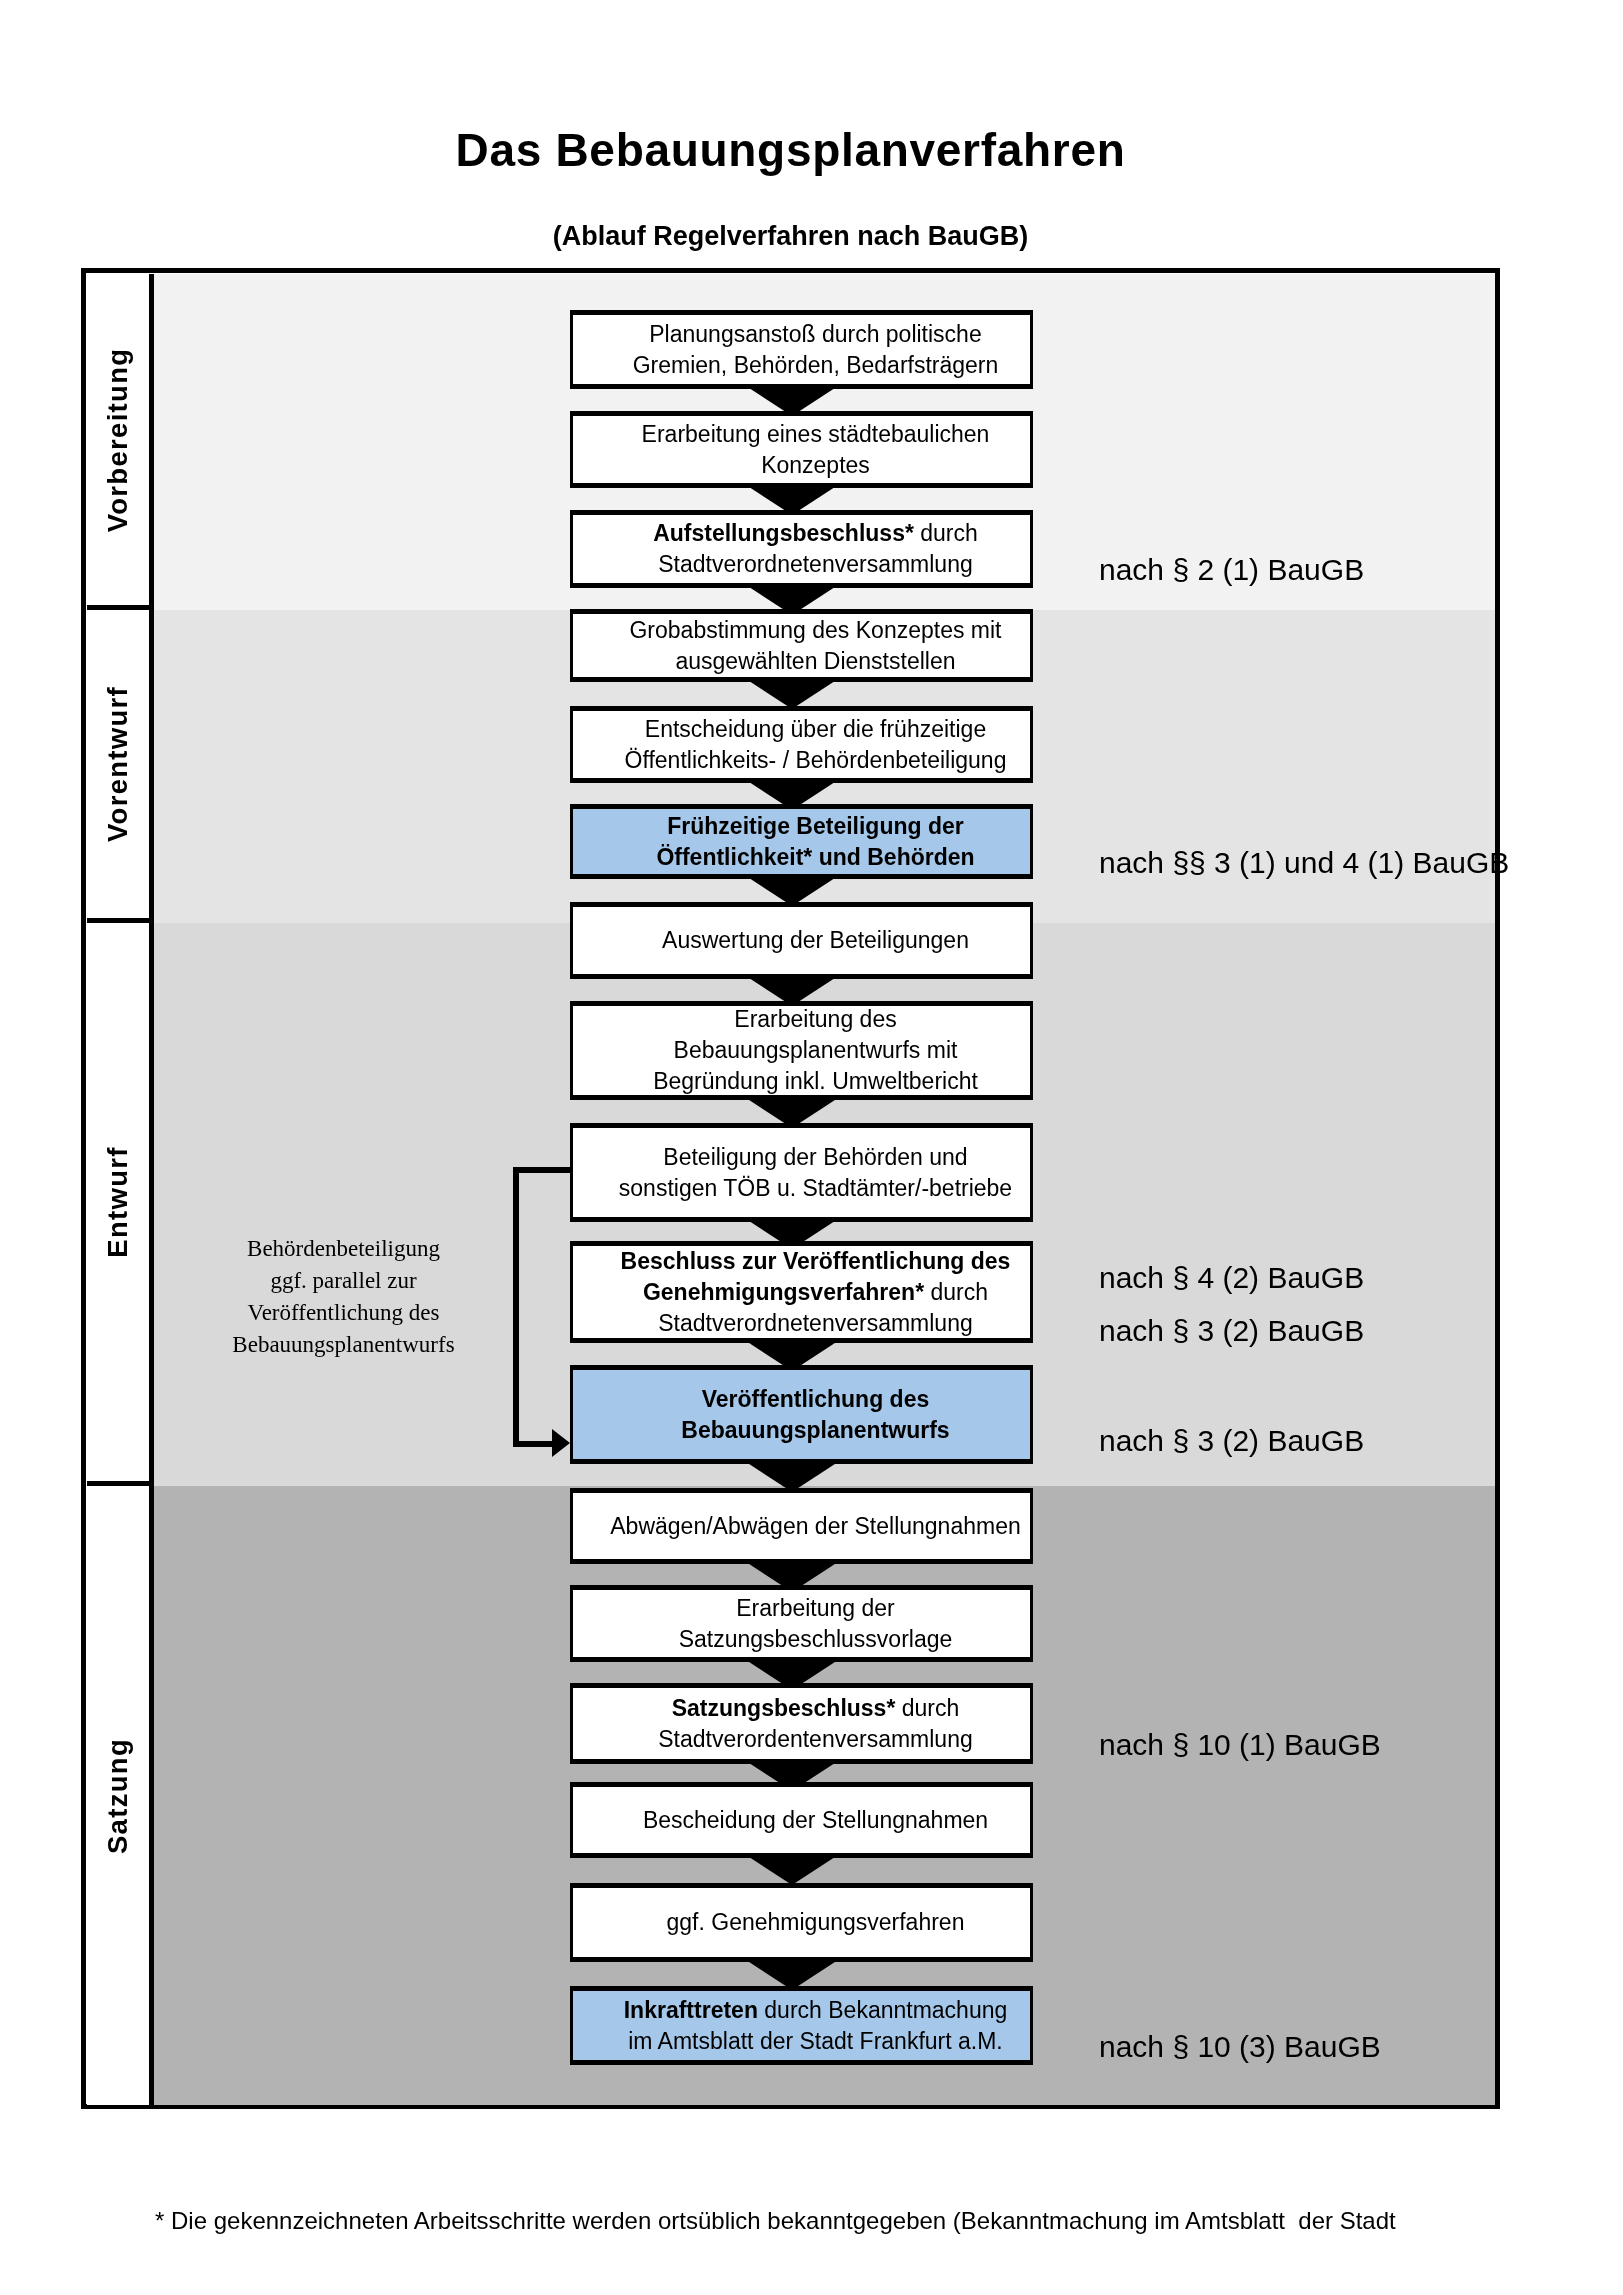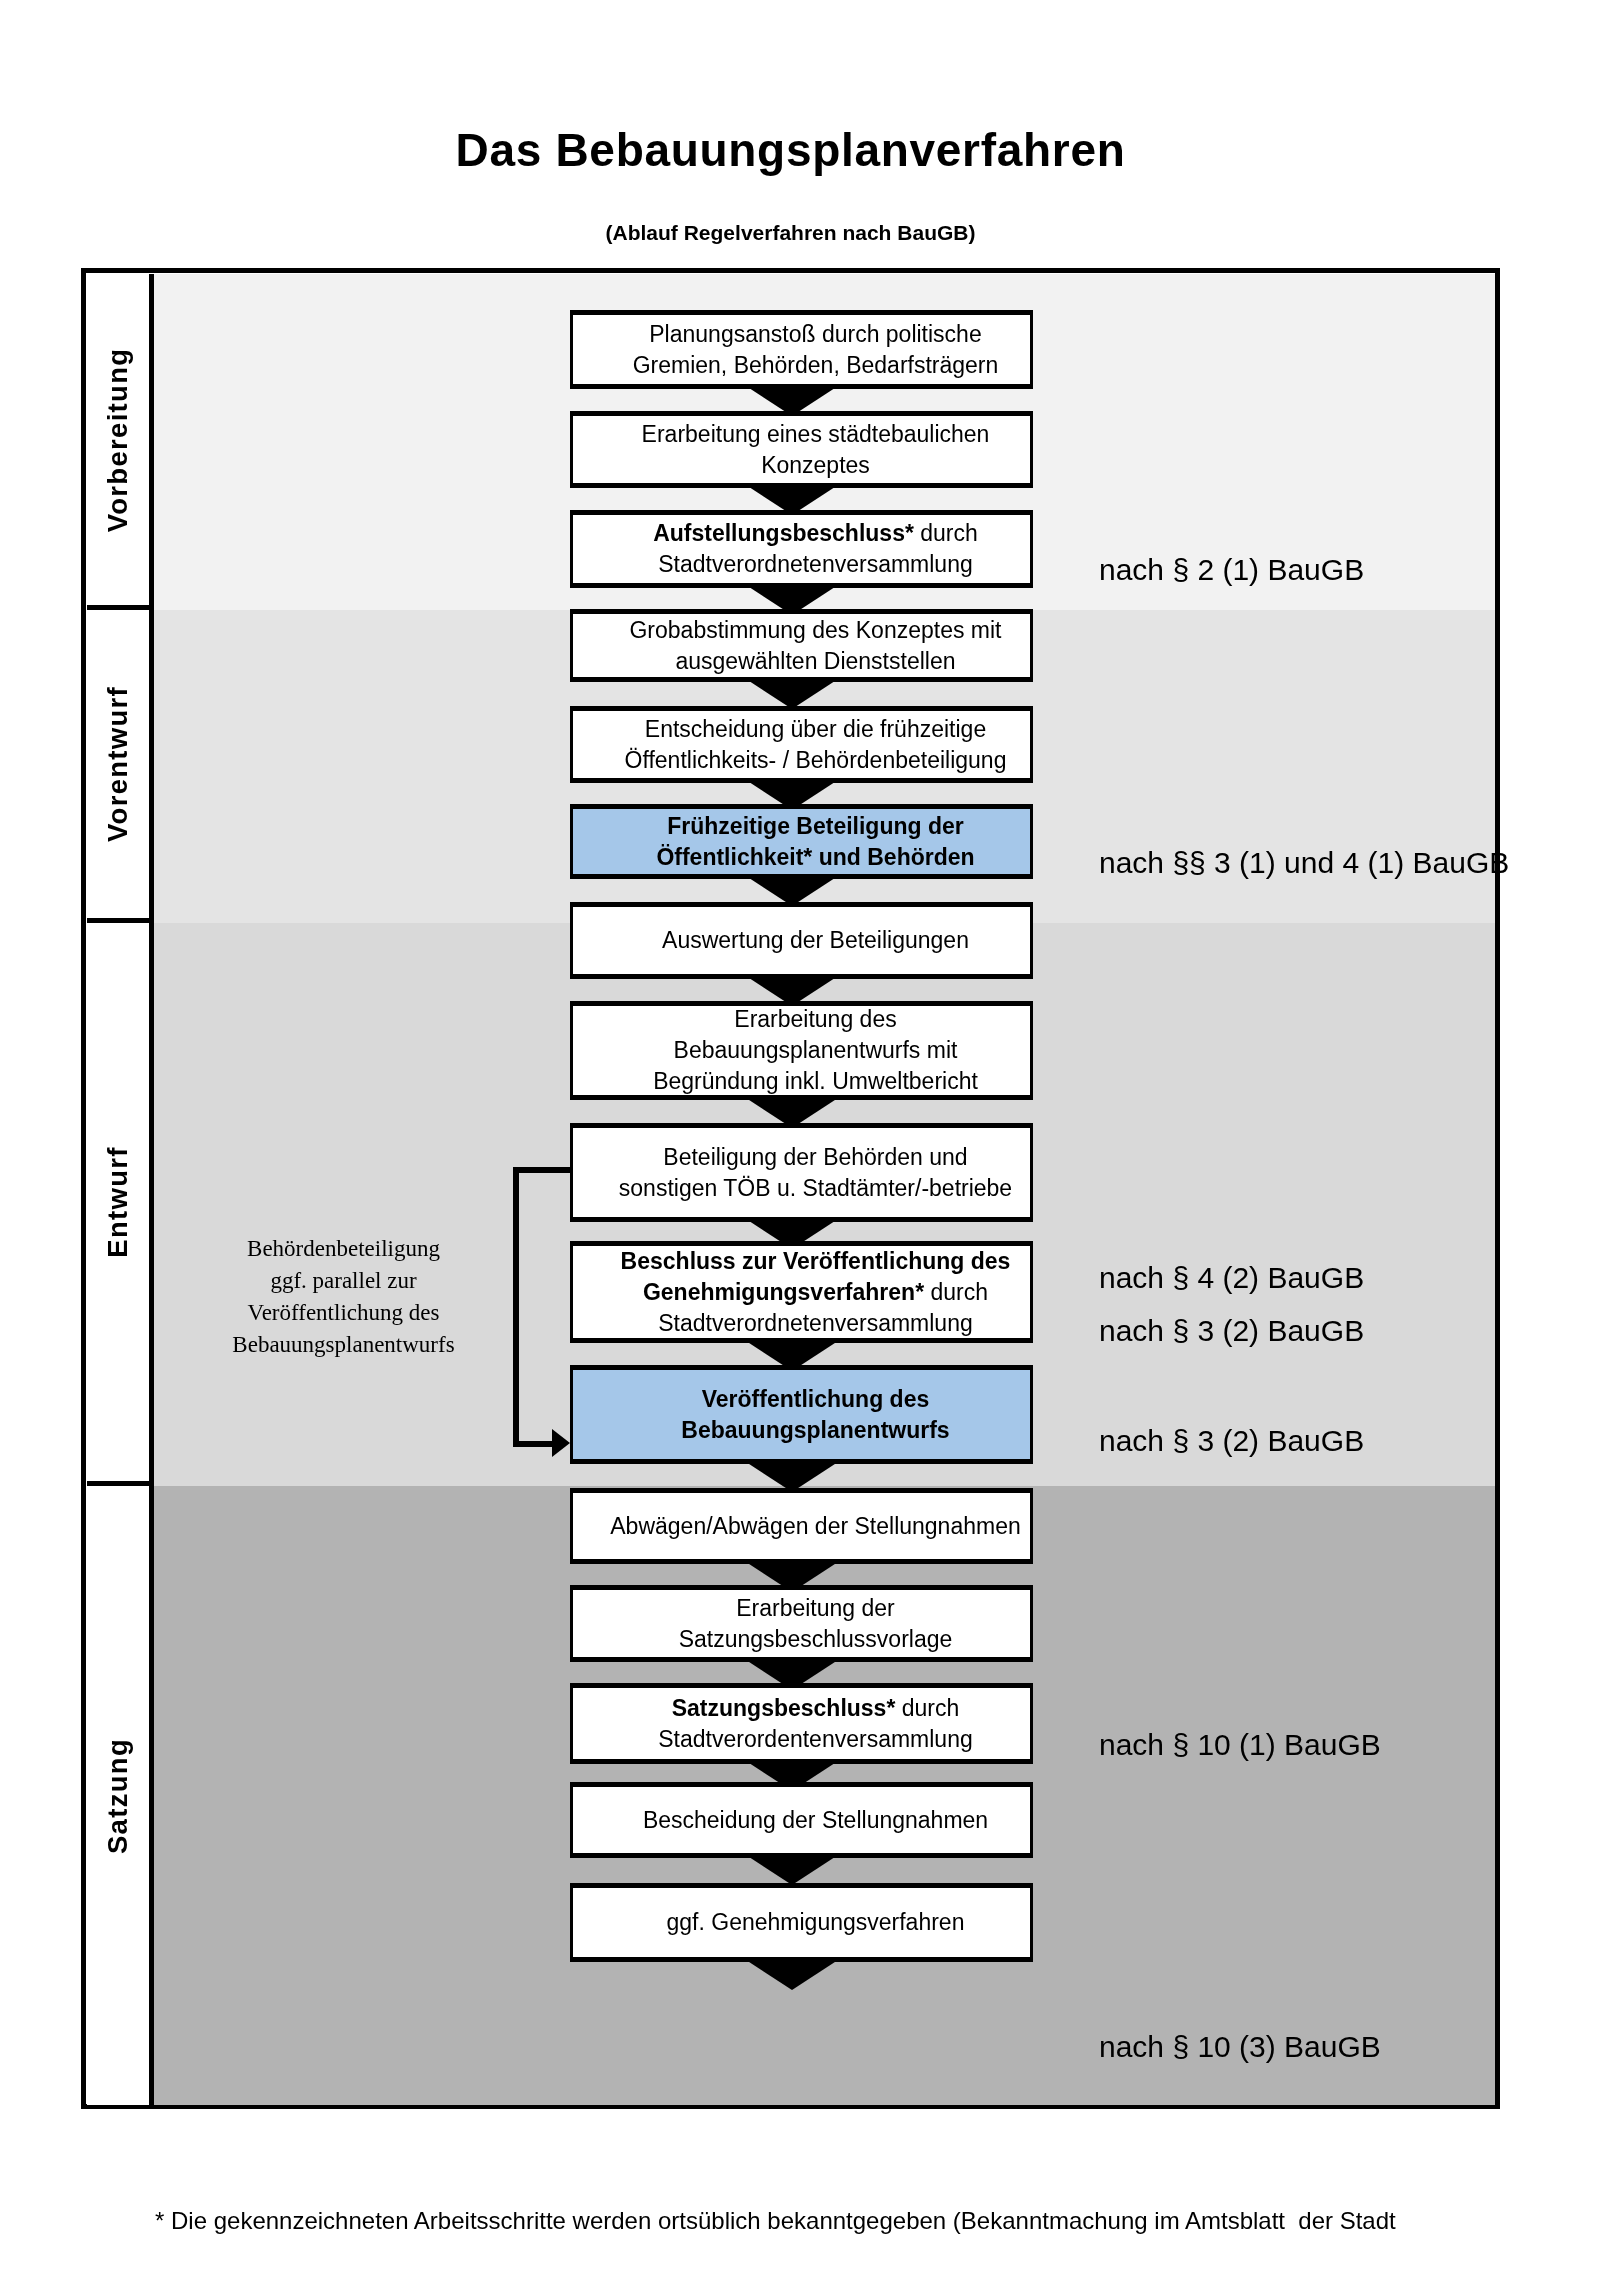--- a/index.html
+++ b/index.html
@@ -7,21 +7,21 @@
   .page{
     position:relative;width:1623px;height:2295px;background:#ffffff;overflow:hidden;
     font-family:"Liberation Sans", sans-serif;color:#000;margin-left:6px;
   }
   .title{
     position:absolute;left:75px;top:123px;width:1419px;text-align:center;
     font-size:46px;font-weight:bold;letter-spacing:0.7px;
   }
   .subtitle{
     position:absolute;left:75px;top:221px;width:1419px;text-align:center;
-    font-size:21px;font-weight:bold;
+    font-size:27px;font-weight:bold;
   }
   .frame{
     position:absolute;left:75px;top:268px;width:1419px;height:1841px;
     border:5.2px solid #000;box-sizing:border-box;background:#ffffff;z-index:0;
   }
   .phase-bg{position:absolute;left:148px;width:1341px;z-index:1;}
   .bg-p1{top:274px;height:336px;background:#f2f2f2;}
   .bg-p2{top:610px;height:313px;background:#e4e4e4;}
   .bg-p3{top:923px;height:563px;background:#d9d9d9;}
   .bg-p4{top:1486px;height:619px;background:#b3b3b3;}
@@ -195,20 +195,24 @@
   </div>
 
   <div class="step" style="top:1782px;height:76px">
     <div><span class="b"></span><span>Bescheidung der Stellungnahmen</span></div>
   </div>
 
   <div class="step" style="top:1883px;height:79px">
     <div><span class="b"></span><span>ggf. Genehmigungsverfahren</span></div>
   </div>
 
+  <div class="step hl" style="top:1986px;height:79px">
+    <div><span class="b">Inkrafttreten</span><span> durch Bekanntmachung</span></div>
+    <div><span class="b"></span><span>im Amtsblatt der Stadt Frankfurt a.M.</span></div>
+  </div>
 
   <div class="ann" style="top:553px">nach § 2 (1) BauGB</div>
   <div class="ann" style="top:846px">nach §§ 3 (1) und 4 (1) BauGB</div>
   <div class="ann" style="top:1261px">nach § 4 (2) BauGB</div>
   <div class="ann" style="top:1314px">nach § 3 (2) BauGB</div>
   <div class="ann" style="top:1424px">nach § 3 (2) BauGB</div>
   <div class="ann" style="top:1728px">nach § 10 (1) BauGB</div>
   <div class="ann" style="top:2030px">nach § 10 (3) BauGB</div>
 
   <div class="side-note">

